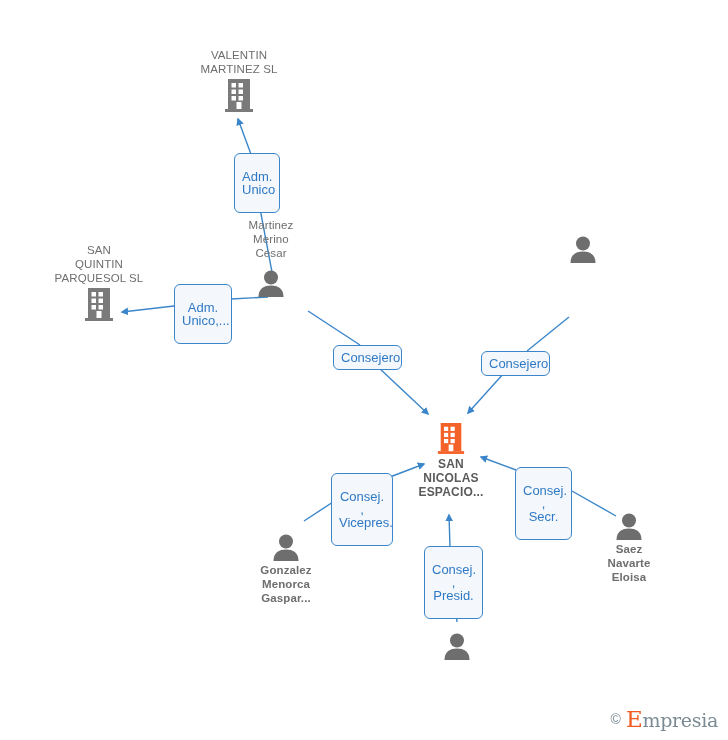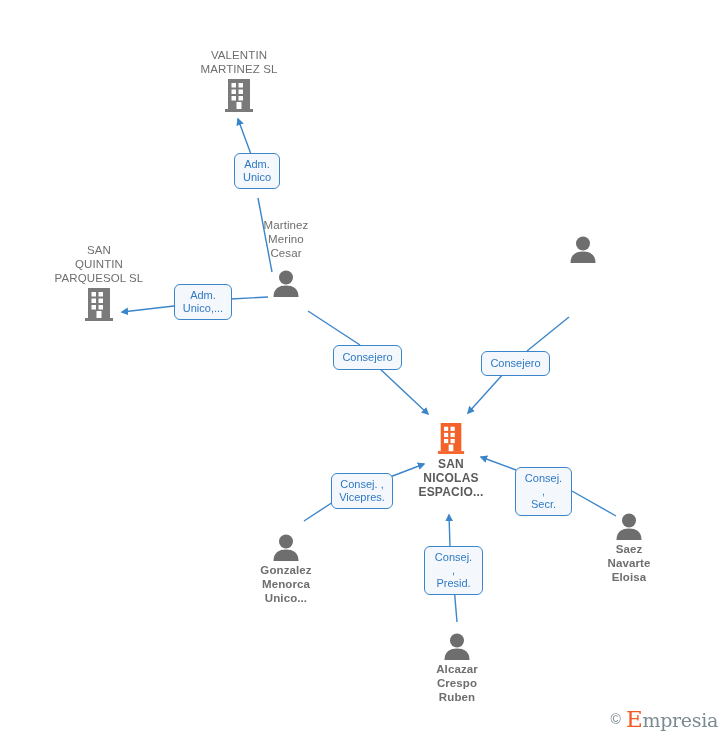--- a/index.html
+++ b/index.html
@@ -64,24 +64,24 @@
   .bldg { display: block; }
   .person { display: block; }
 
   
   .chip {
     position: absolute;
     background: #f4f8fc;
     border: 1.4px solid #3b86ca;
     border-radius: 6px;
     color: #2f79c4;
-    font-size: 11px;
+    font-size: 13px;
     line-height: 13px;
     text-align: center;
-    padding: 4px 7px;
+    padding: 16px 7px;
     white-space: pre-line;
     box-sizing: border-box;
     font-family: "Liberation Sans", sans-serif;
   }
 
   
   #watermark {
     position: absolute;
     right: 10px;
     bottom: 8px;
@@ -169,21 +169,21 @@
         <rect x="15.5" y="6" width="4.5" height="4.5" fill="#ffffff"></rect>
         <rect x="8.5" y="12.5" width="4.5" height="4.5" fill="#ffffff"></rect>
         <rect x="15.5" y="12.5" width="4.5" height="4.5" fill="#ffffff"></rect>
         <rect x="8.5" y="19" width="4.5" height="4.5" fill="#ffffff"></rect>
         <rect x="15.5" y="19" width="4.5" height="4.5" fill="#ffffff"></rect>
         <rect x="13.5" y="25" width="5" height="7" fill="#ffffff"></rect>
       </svg>
     </div>
   </div>
 
-  <div class="node" style="left:286px; top:218px;">
+  <div class="node" style="left:271px; top:218px;">
     <div class="node-label label-above">Martinez
 Merino
 Cesar</div>
     <div class="icon-wrap">
       <svg class="person" width="30" height="28" viewBox="0 0 30 28" aria-hidden="true">
         <circle cx="15" cy="8.5" r="7" fill="#6e6e6e"></circle>
         <path d="M 2.5 28 C 2.5 19.5 8 16.5 15 16.5 C 22 16.5 27.5 19.5 27.5 28 Z" fill="#6e6e6e"></path>
       </svg>
     </div>
   </div>
@@ -230,33 +230,30 @@
 
   <div class="node" style="left:286px; top:527px;">
     <div class="icon-wrap">
       <svg class="person" width="30" height="28" viewBox="0 0 30 28" aria-hidden="true">
         <circle cx="15" cy="8.5" r="7" fill="#6e6e6e"></circle>
         <path d="M 2.5 28 C 2.5 19.5 8 16.5 15 16.5 C 22 16.5 27.5 19.5 27.5 28 Z" fill="#6e6e6e"></path>
       </svg>
     </div>
     <div class="node-label label-below">Gonzalez
 Menorca
-Unico...</div>
+Gaspar...</div>
   </div>
 
   <div class="node" style="left:457px; top:626px;">
     <div class="icon-wrap">
       <svg class="person" width="30" height="28" viewBox="0 0 30 28" aria-hidden="true">
         <circle cx="15" cy="8.5" r="7" fill="#6e6e6e"></circle>
         <path d="M 2.5 28 C 2.5 19.5 8 16.5 15 16.5 C 22 16.5 27.5 19.5 27.5 28 Z" fill="#6e6e6e"></path>
       </svg>
     </div>
-    <div class="node-label label-below">Alcazar
-Crespo
-Ruben</div>
   </div>
 
   <div class="chip" style="left:234px; top:153px; width:46px;">Adm.
 Unico</div>
 
   <div class="chip" style="left:174px; top:284px; width:58px;">Adm.
 Unico,...</div>
 
   <div class="chip" style="left:333px; top:345px; width:69px; padding-top:5px; padding-bottom:5px;">Consejero</div>
 

